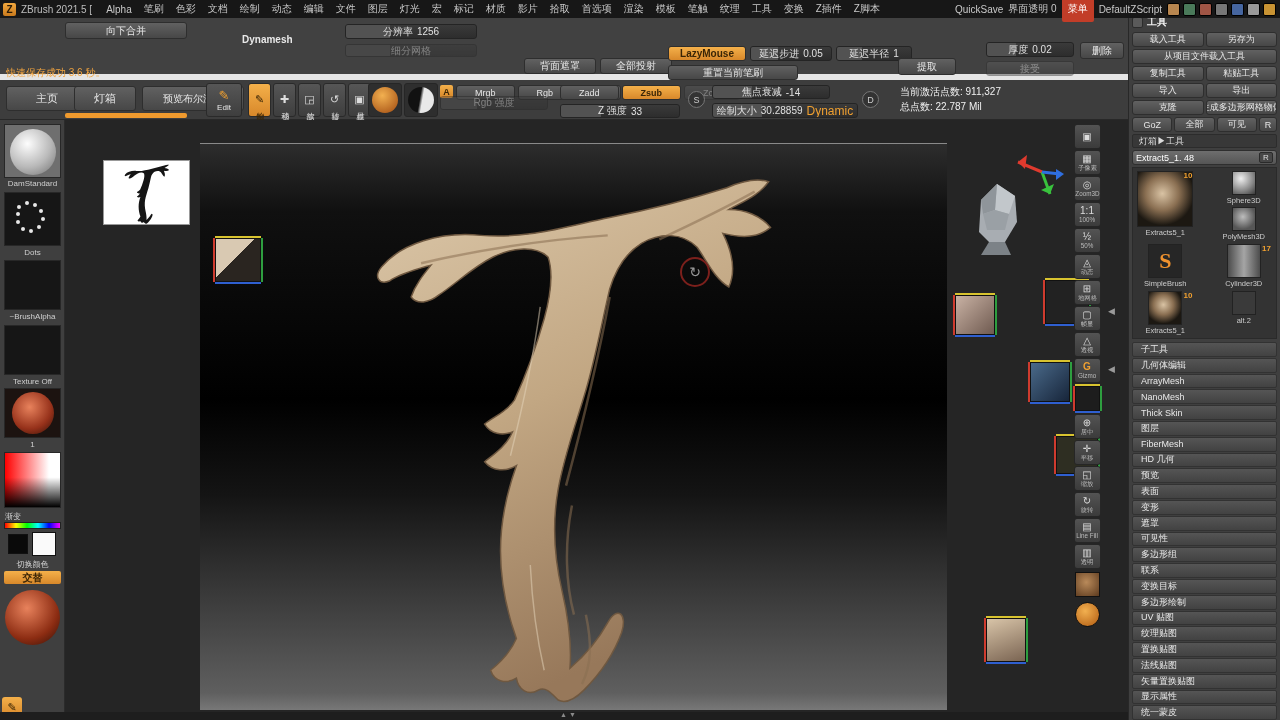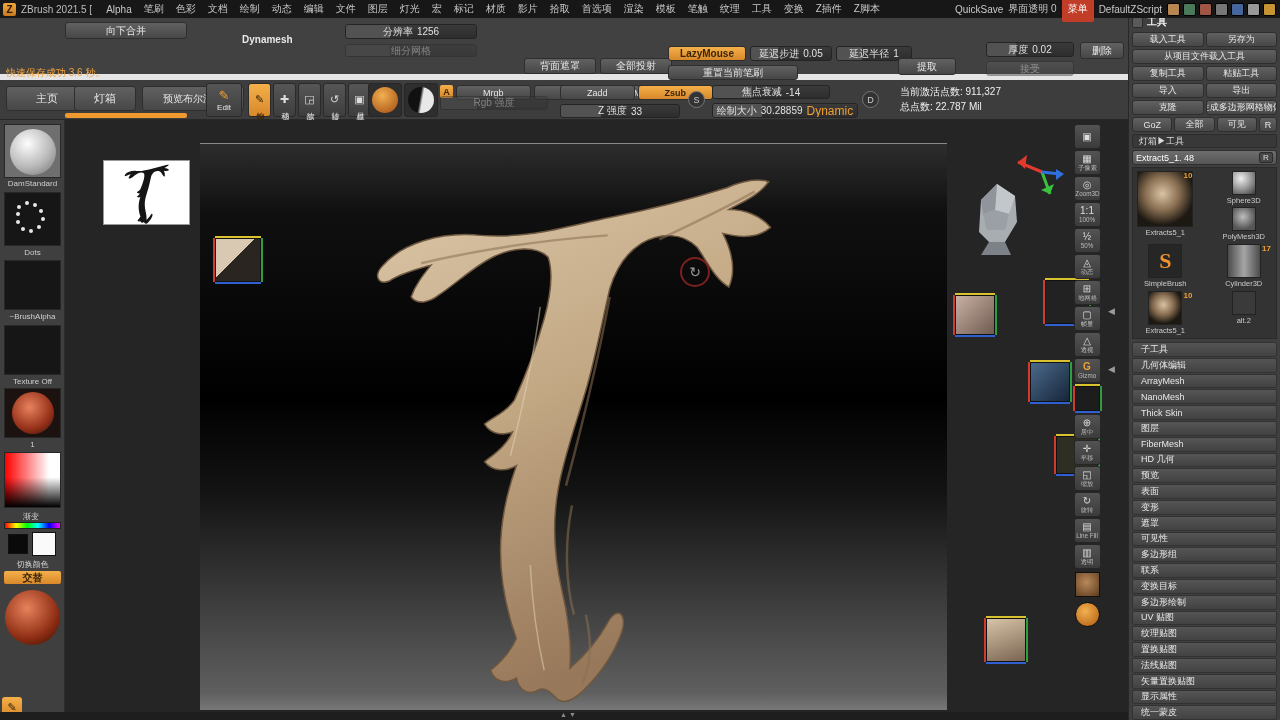--- a/index.html
+++ b/index.html
@@ -63,21 +63,21 @@
   .shelf-tool.active .g{color:#3a2506}
   .shelf-tool .vlab{writing-mode:vertical-rl;text-orientation:upright;font-size:8px;color:#ccc;line-height:1}
   .shelf-tool.active .vlab{color:#3a2506}
   .sphere-btn{position:absolute;top:3px;width:34px;height:34px;background:#2e2e2e;
               border:1px solid #262626;border-radius:3px;display:flex;align-items:center;justify-content:center}
   .sphere-btn .ball{width:26px;height:26px;border-radius:50%}
   .a-badge{position:absolute;left:440px;top:5px;width:13px;height:13px;border-radius:2px;
            background:linear-gradient(#f4b04a,#d8882a);color:#3a2506;font-weight:bold;font-size:9px;
            display:flex;align-items:center;justify-content:center}
   .chip-row{position:absolute;display:flex;gap:3px}
-  .chip{height:15px;padding:0 26px;background:linear-gradient(#616161,#474747);
+  .chip{height:15px;padding:0 18px;background:linear-gradient(#616161,#474747);
         border:1px solid #2e2e2e;border-radius:3px;color:#e6e6e6;font-size:9px;
         display:flex;align-items:center;justify-content:center;cursor:pointer}
   .chip.active{background:linear-gradient(#f4b04a,#d8882a);color:#3a2506;font-weight:bold}
   .chip.dim{opacity:.4}
   .round-ic{position:absolute;width:17px;height:17px;border-radius:50%;border:1px solid #777;
             color:#ccc;font-size:9px;display:flex;align-items:center;justify-content:center;background:#333}
   .dyn-label{color:#f0a030;font-size:12px}
   .stats{position:absolute;left:900px;top:4px;line-height:15px;color:#f0f0f0;white-space:nowrap}
 
   
@@ -375,21 +375,21 @@
     <span class="tray-label" style="top:128px">Dots</span>
     <div class="tray-thumb thumb-dark" style="top:140px;height:50px"></div>
     <span class="tray-label" style="top:192px">~BrushAlpha</span>
     <div class="tray-thumb thumb-dark" style="top:205px;height:50px"></div>
     <span class="tray-label" style="top:257px">Texture Off</span>
     <div class="tray-thumb thumb-mat" style="top:268px;height:50px">
         <div class="ball"></div>
       </div>
     <span class="tray-label" style="top:320px">1</span>
     <div class="tray-thumb color-picker" style="top:332px;height:56px"></div>
-    <span class="tray-label" style="top:391px;text-align:left;padding-left:23px">渐变</span>
+    <span class="tray-label" style="top:391px;text-align:left;padding-left:5px">渐变</span>
     <div class="hue-strip" style="left:4px;top:402px;width:57px"></div>
     <div class="swatch" style="left:8px;top:414px;width:20px;height:20px;background:#0a0a0a"></div>
     <div class="swatch" style="left:32px;top:412px;width:24px;height:24px;background:#fafafa"></div>
     <span class="tray-label" style="top:439px">切换颜色</span>
     <div class="alt-bar" style="top:451px">交替</div>
     <div class="big-ball" style="top:470px"></div>
   </div>
 
   <div class="workspace">
     <div class="canvas">

